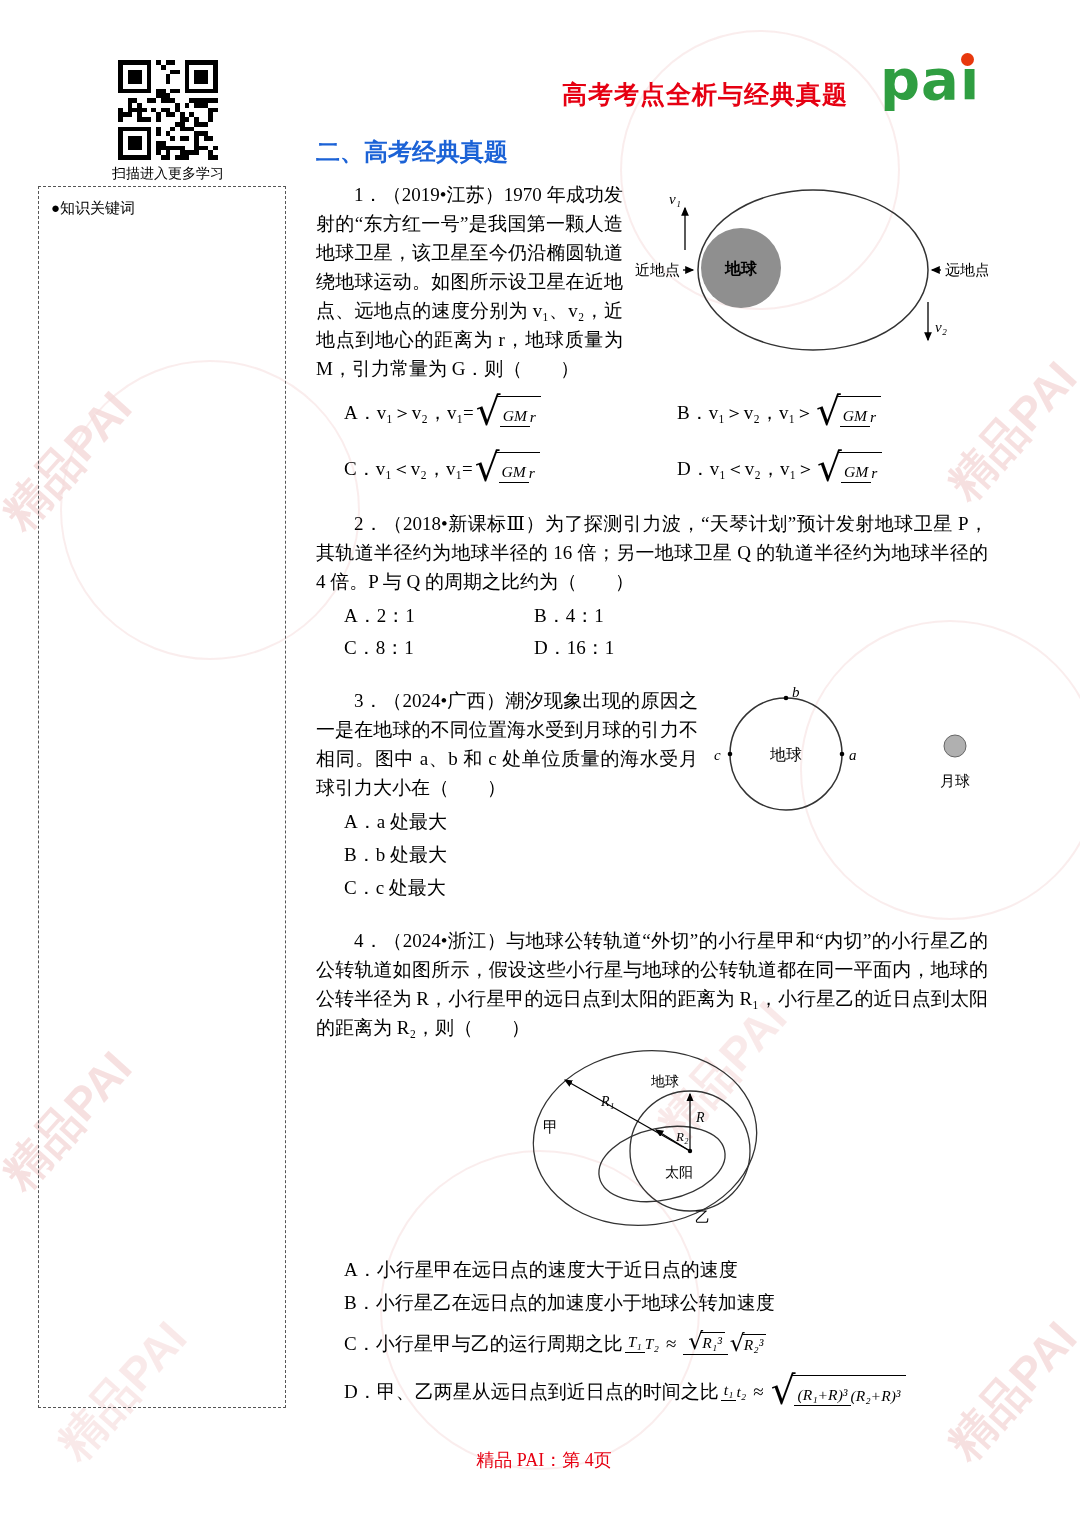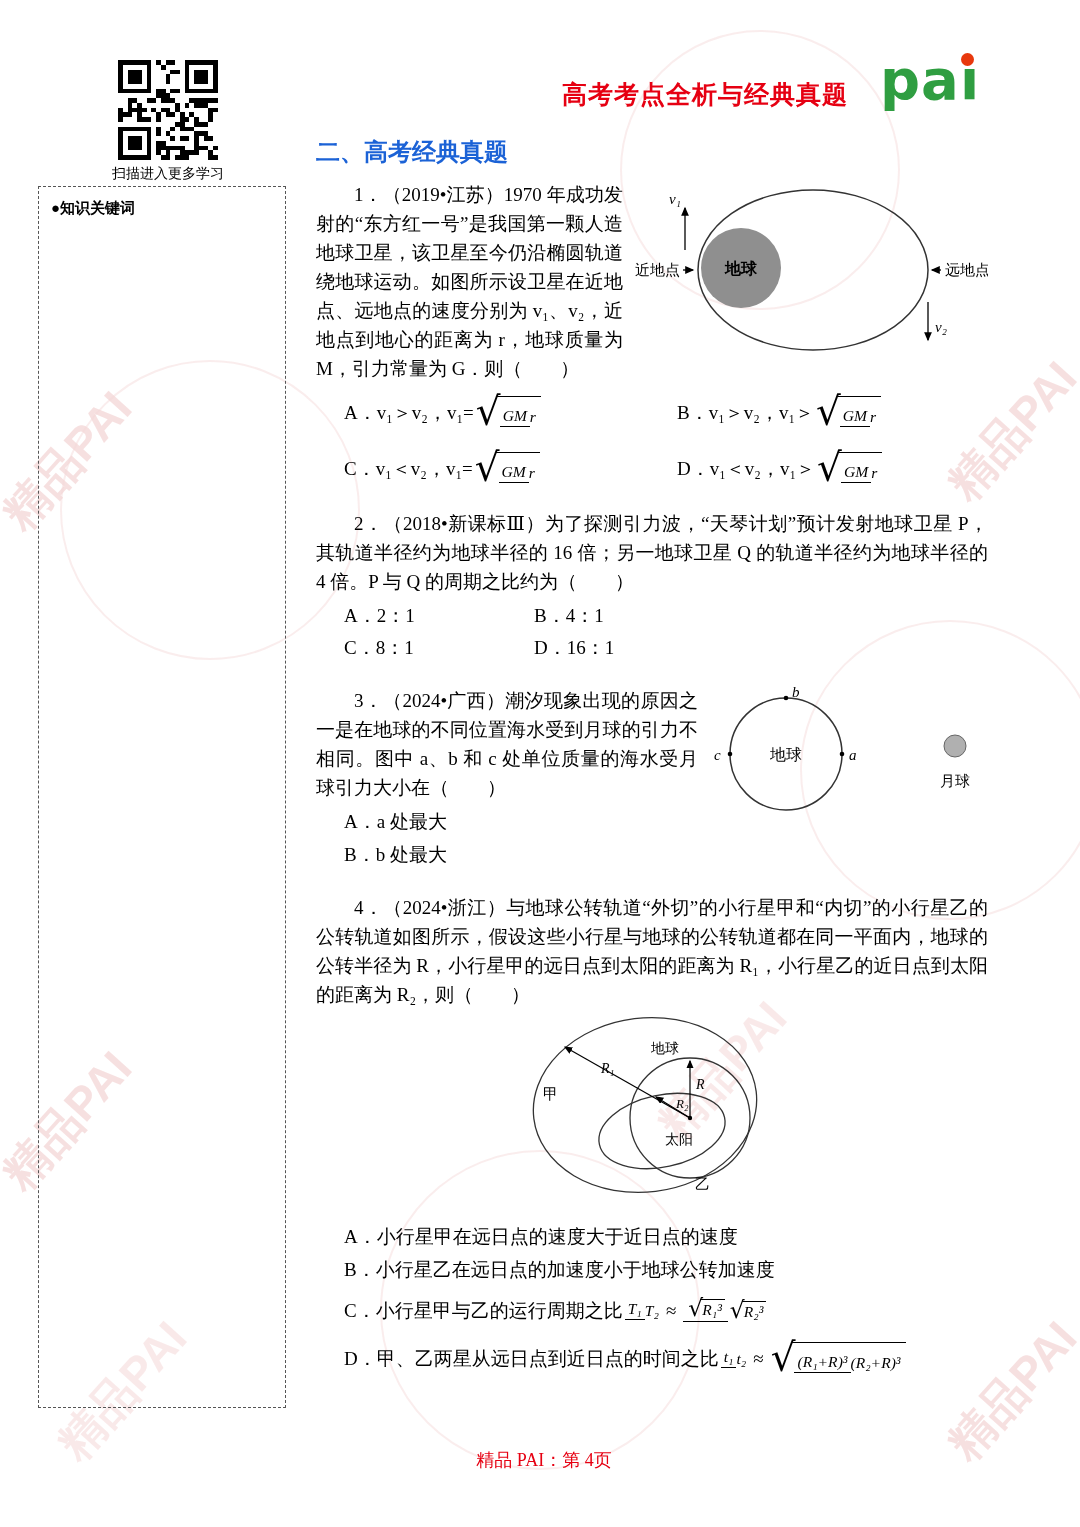--- a/index.html
+++ b/index.html
@@ -29,21 +29,21 @@
     font-weight:bold; font-size:25px; color:#e60012; letter-spacing:1px;
   }
   .logo { position:absolute; left:880px; top:52px; z-index:2; width:100px; height:62px;
     font-family:"DejaVu Sans",sans-serif; font-weight:bold; font-size:56px;
     line-height:1; color:#2f9e41; letter-spacing:1px; }
   .logo .idot { position:absolute; right:6px; top:1px; width:13px; height:13px;
     border-radius:50%; background:#e8380d; }
   
   .sidebar {
     position:absolute; left:38px; top:186px; width:248px; height:1222px;
-    border:1.5px dashed #555; padding:12px 12px; z-index:2; background:transparent;font-weight:bold;
+    border:1.5px dashed #555; padding:12px 12px; z-index:2; background:transparent;
   }
   .sidebar-label { font-size:15px; }
   
   .main { position:absolute; left:316px; top:136px; width:672px; z-index:2; }
   .section-title {
     font-family:"Liberation Sans","DejaVu Sans",sans-serif; font-weight:bold;
     font-size:24px; color:#1b62d6; margin-bottom:12px;
   }
   .q { font-size:19px; line-height:29px; text-align:justify; }
   .q-gap { margin-top:24px; }
@@ -331,20 +331,21 @@
           <circle cx="22" cy="68" r="2.3" fill="#000"></circle>
           <text x="6" y="74" font-size="15" font-style="italic">c</text>
           <circle cx="247" cy="60" r="11" fill="#b0b0b0" stroke="#666" stroke-width="1"></circle>
           <text x="247" y="100" text-anchor="middle" font-size="15">月球</text>
         </svg>
       </div>
       <p class="q-body">3．（2024•广西）潮汐现象出现的原因之一是在地球的不同位置海水受到月球的引力不相同。图中 a、b 和 c 处单位质量的海水受月球引力大小在（　　）</p>
       <div class="opts-col">
         <div class="opt">A．a 处最大</div>
         <div class="opt">B．b 处最大</div>
+        <div class="opt">C．c 处最大</div>
       </div>
     </div>
 
     <div class="q q-gap">
       <p class="q-body">4．（2024•浙江）与地球公转轨道“外切”的小行星甲和“内切”的小行星乙的公转轨道如图所示，假设这些小行星与地球的公转轨道都在同一平面内，地球的公转半径为 R，小行星甲的远日点到太阳的距离为 R₁，小行星乙的近日点到太阳的距离为 R₂，则（　　）</p>
       <div class="fig-center">
         <svg width="250" height="195" viewBox="0 0 250 195">
           <defs>
             <marker id="ah4" markerWidth="8" markerHeight="8" refX="6" refY="3" orient="auto">
               <path d="M0,0 L7,3 L0,6 Z" fill="#000"></path>

